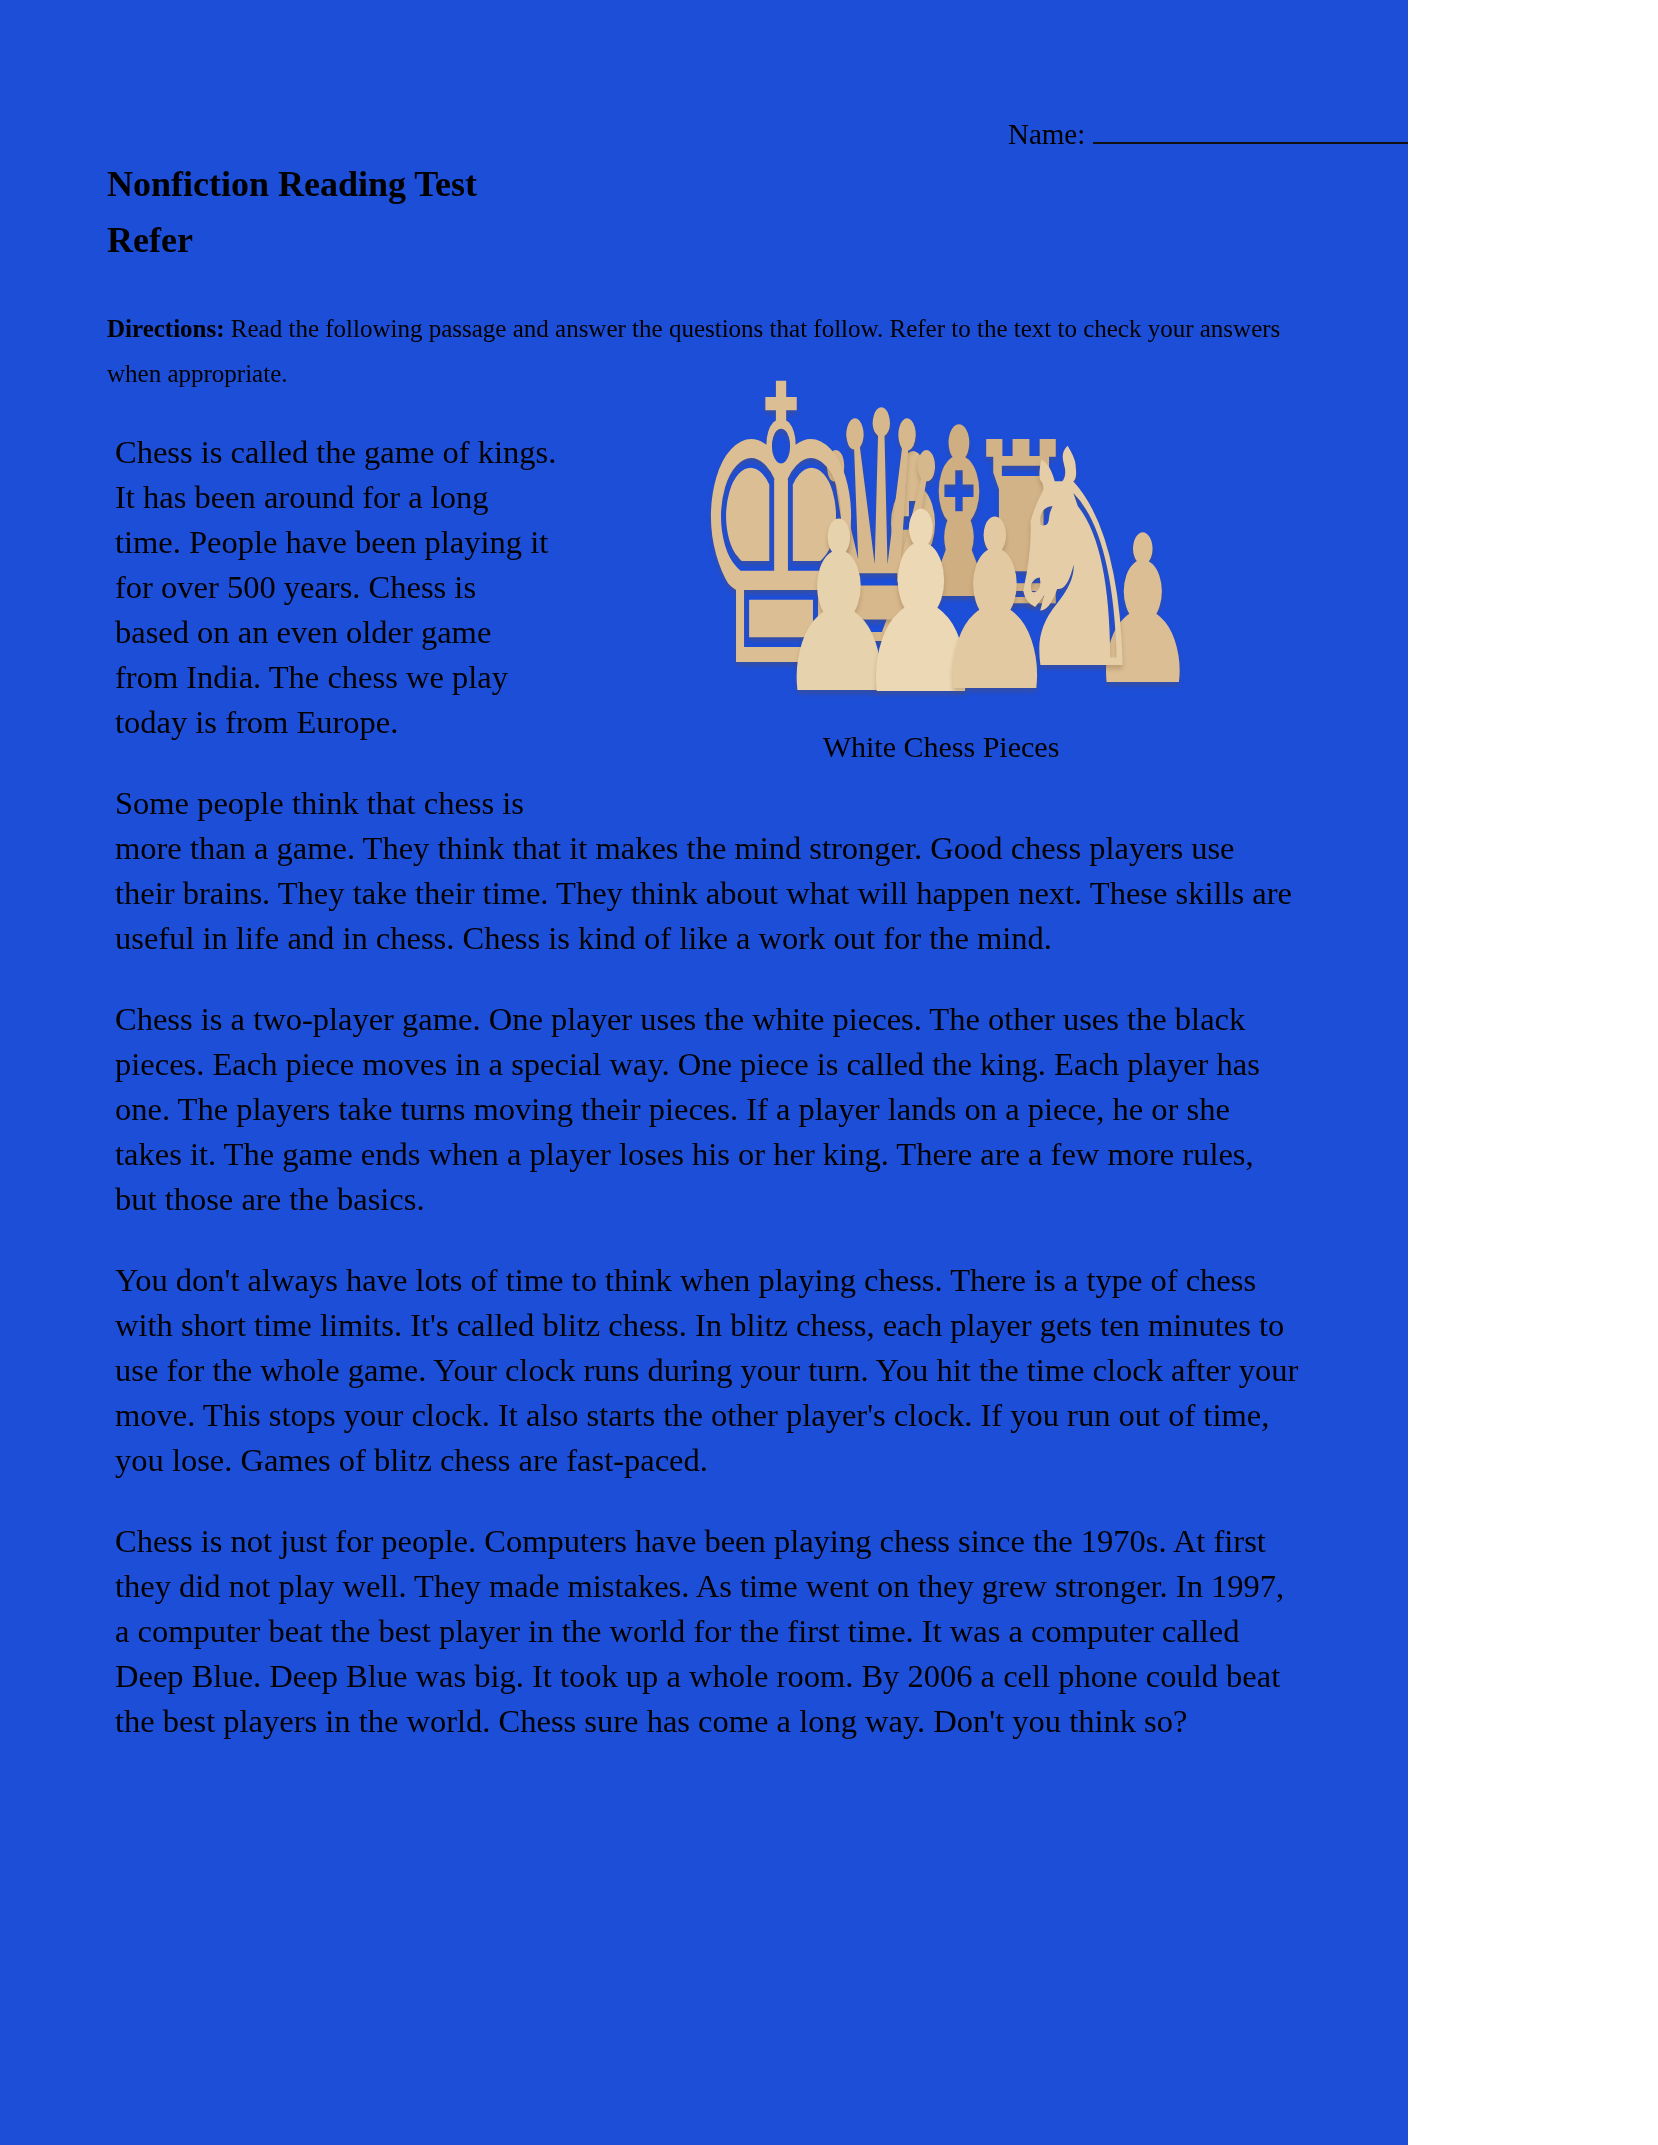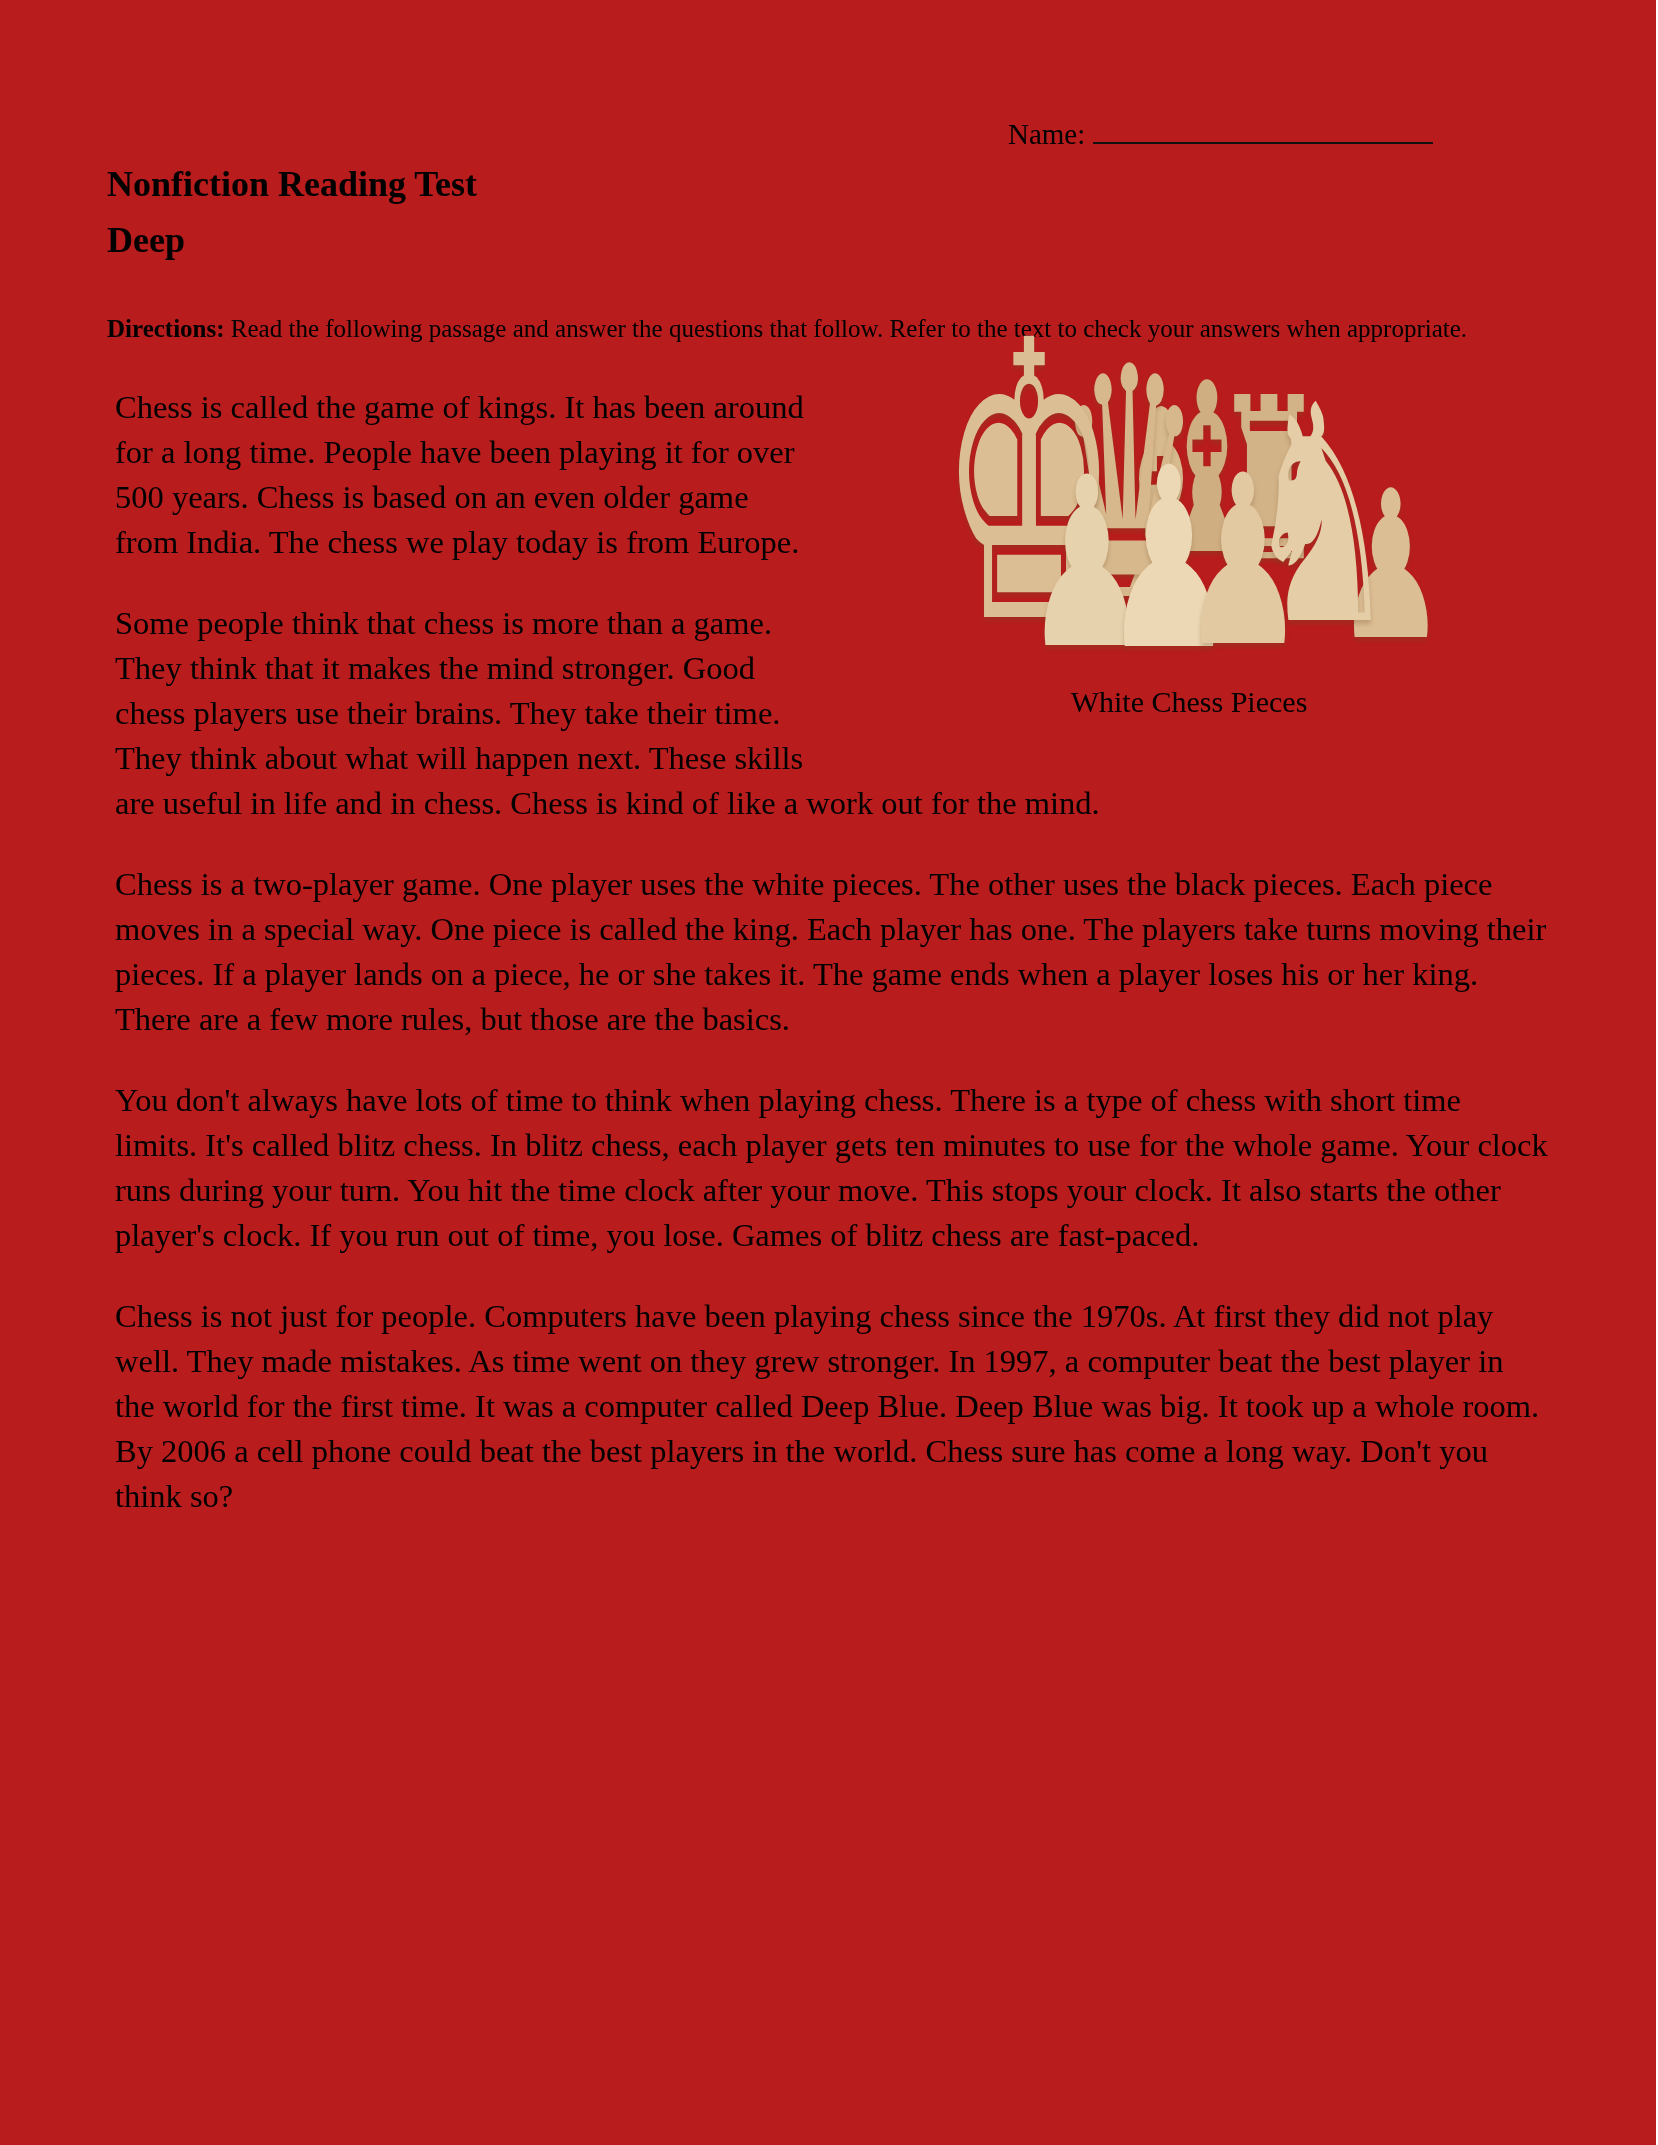--- a/index.html
+++ b/index.html
@@ -2,23 +2,23 @@
 <html><head>
 <meta charset="utf-8">
 <style>
   html, body {
     margin: 0;
     padding: 0;
     background: #ffffff;
   }
   .page {
     position: relative;
-    width: 1656px;
+    width: 1408px;
     height: 2145px;
-    background: #b91c1c;
+    background: #1d4ed8;
     color: #000000;
     font-family: "Liberation Serif", "DejaVu Serif", serif;
     box-sizing: border-box;
     padding: 116px 107px 13px 107px;
     overflow: hidden;
   }
 
   
   .name-row {
     position: absolute;
@@ -107,21 +107,21 @@
 <body>
 
 <div class="page">
 
   <div class="name-row">
     <span>Name:</span><span class="name-line"></span>
   </div>
 
   <h1 class="title">
     <div>Nonfiction Reading Test</div>
-    <div>Deep</div>
+    <div>Refer</div>
   </h1>
 
   <p class="directions">
     <span class="dir-label">Directions:</span>
     <span>Read the following passage and answer the questions that follow. Refer to the text to check your answers when appropriate.</span>
   </p>
 
   <div class="passage">
 
     <figure class="photo-fig">

